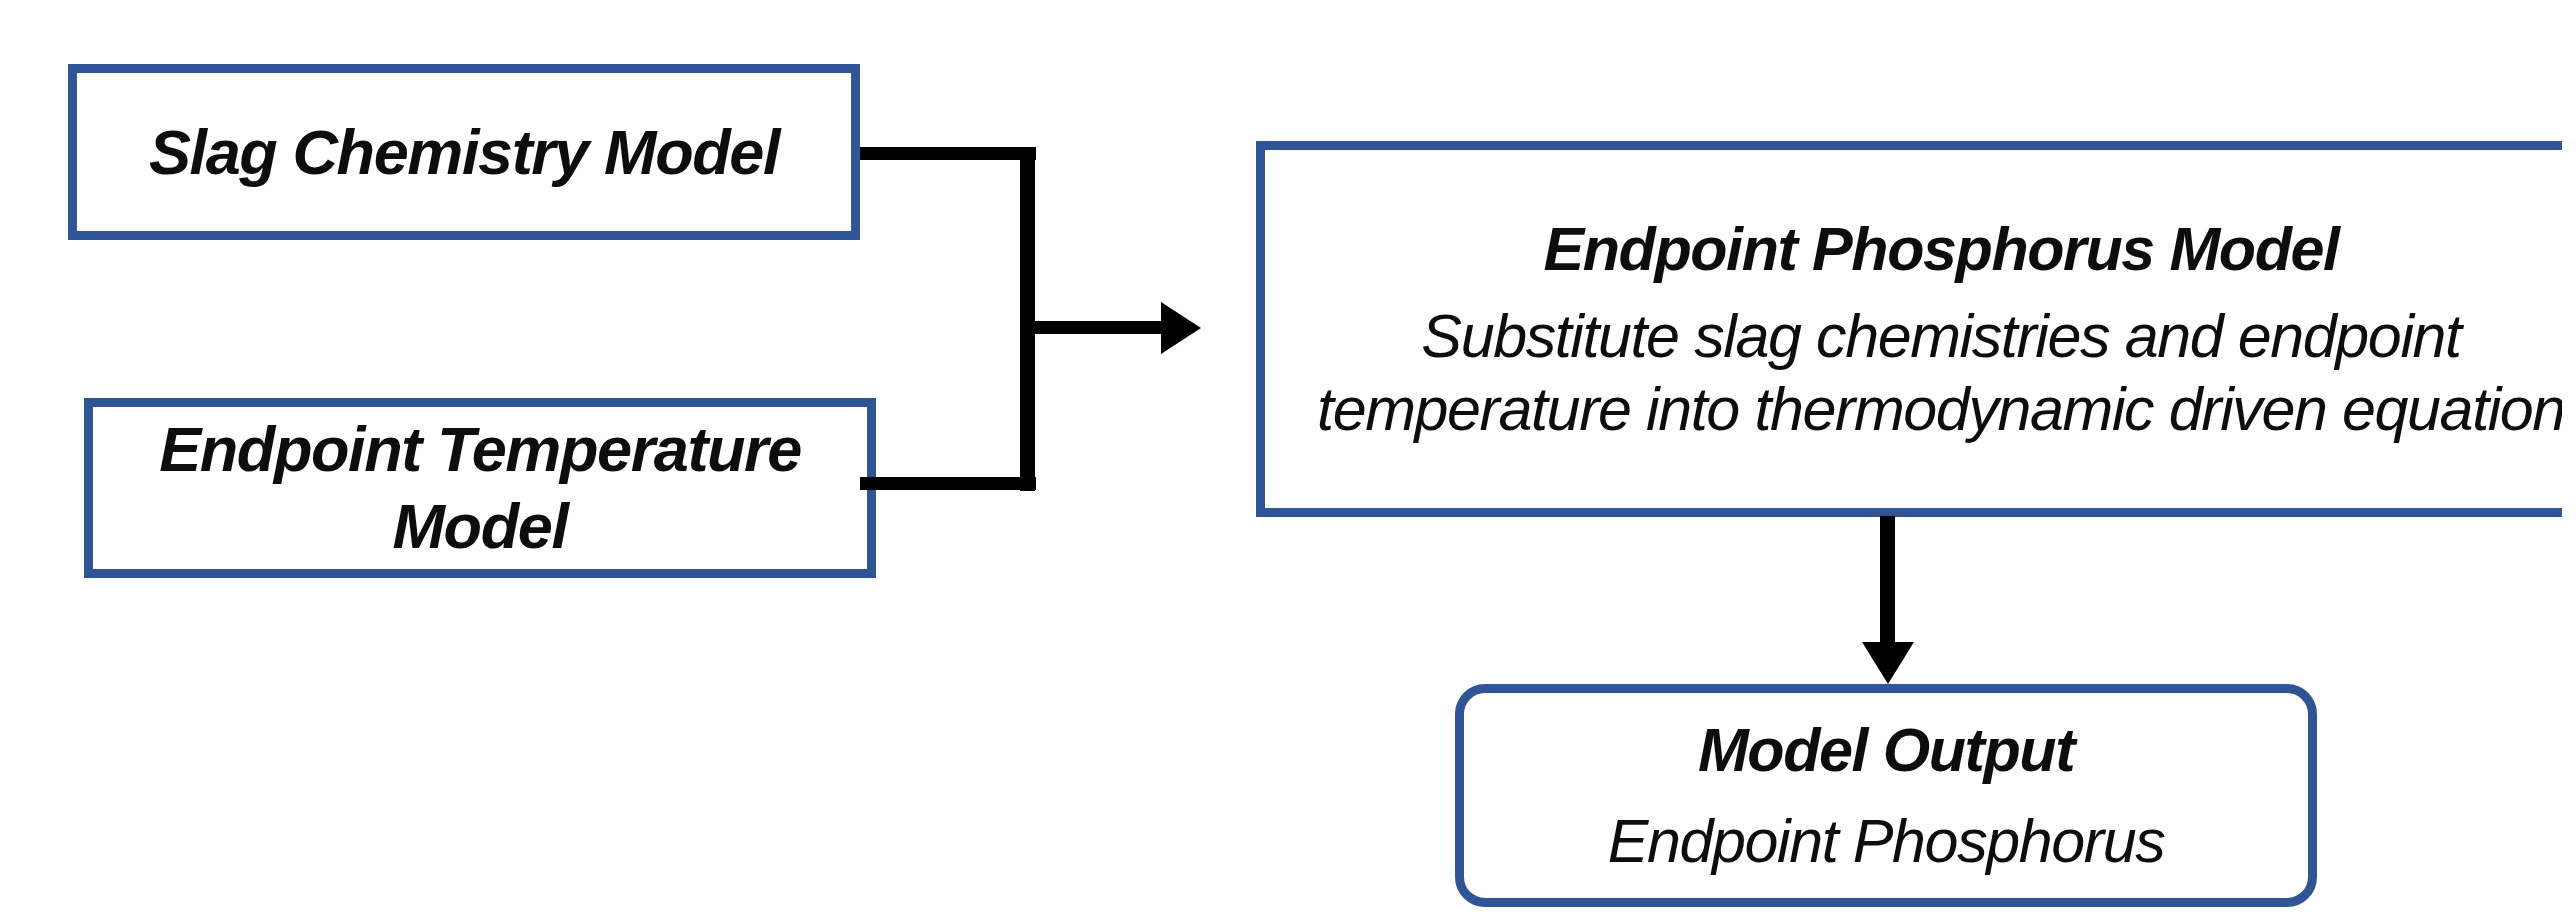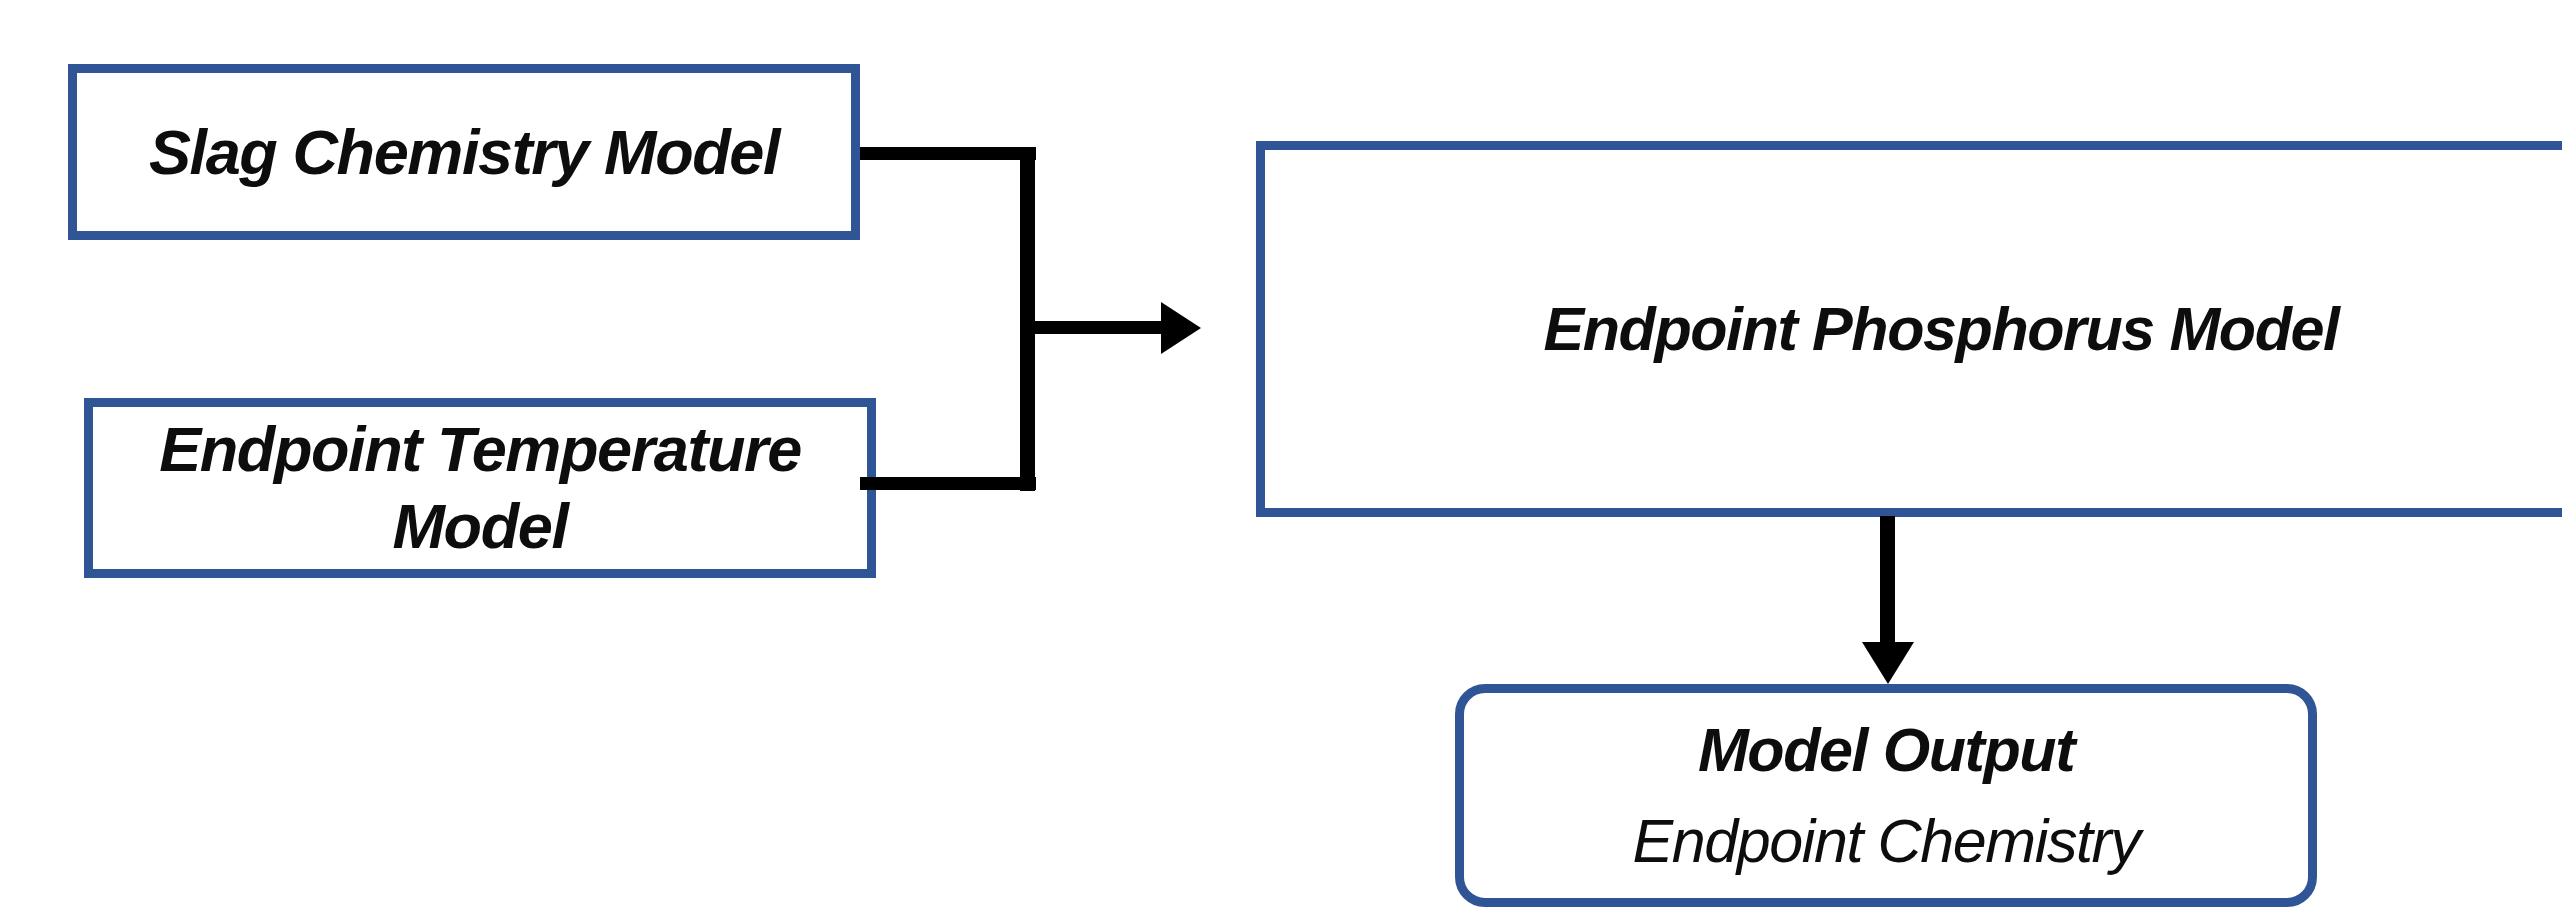--- a/index.html
+++ b/index.html
@@ -93,24 +93,25 @@
   </div>
 
   <div class="conn" id="conn-slag-h"></div>
   <div class="conn" id="conn-vert"></div>
   <div class="conn" id="conn-temp-h"></div>
   <div class="conn" id="arrow-main-shaft"></div>
   <div id="arrow-main-head"></div>
 
   <div class="node" id="node-phos">
     <div class="node-title">Endpoint Phosphorus Model</div>
+    <div class="node-desc">Substitute slag chemistries and endpoint temperature into thermodynamic driven equation</div>
   </div>
 
   <div class="conn" id="arrow-down-shaft"></div>
   <div id="arrow-down-head"></div>
 
   <div class="node" id="node-output">
     <div class="node-title">Model Output</div>
-    <div class="node-desc">Endpoint Chemistry</div>
+    <div class="node-desc">Endpoint Phosphorus</div>
   </div>
 
 </div>
 
 
 </body></html>

